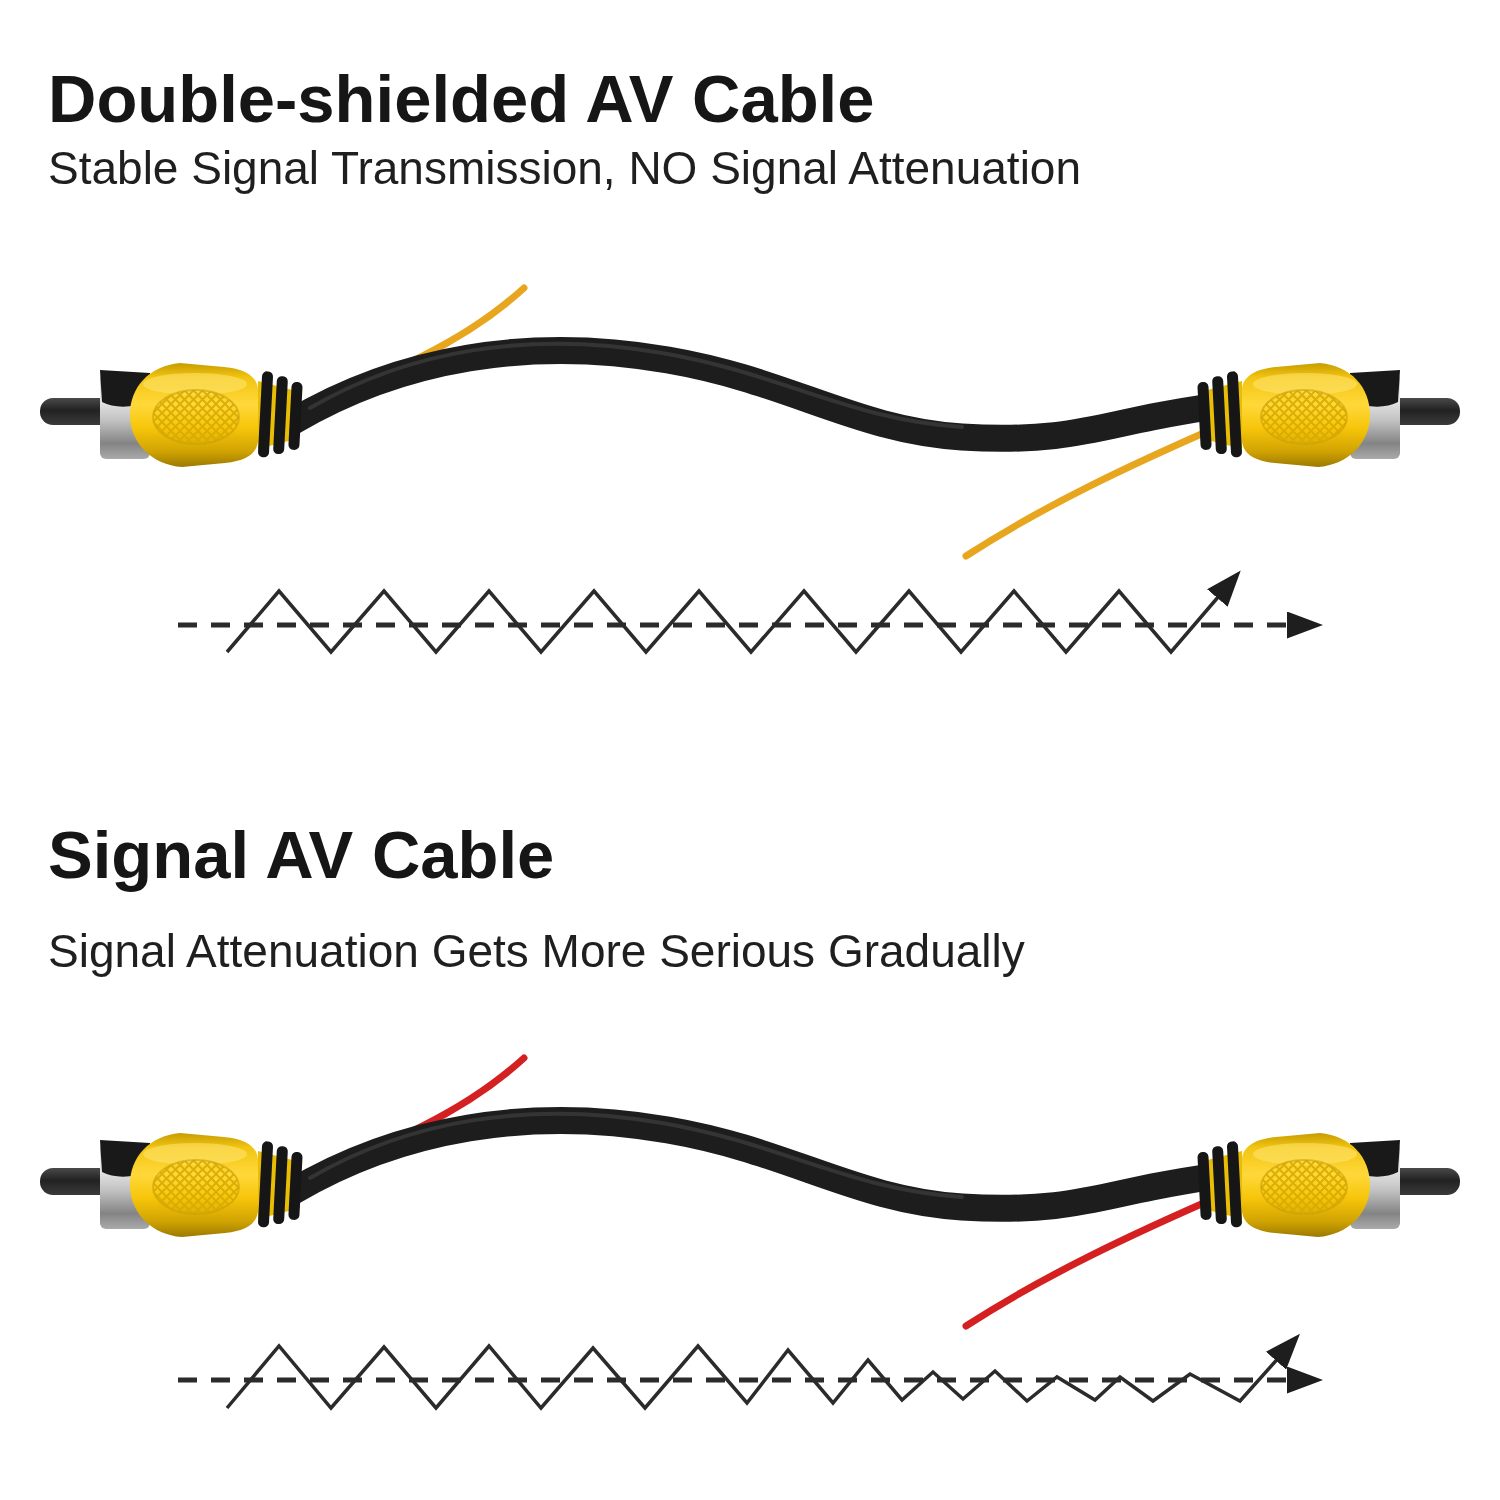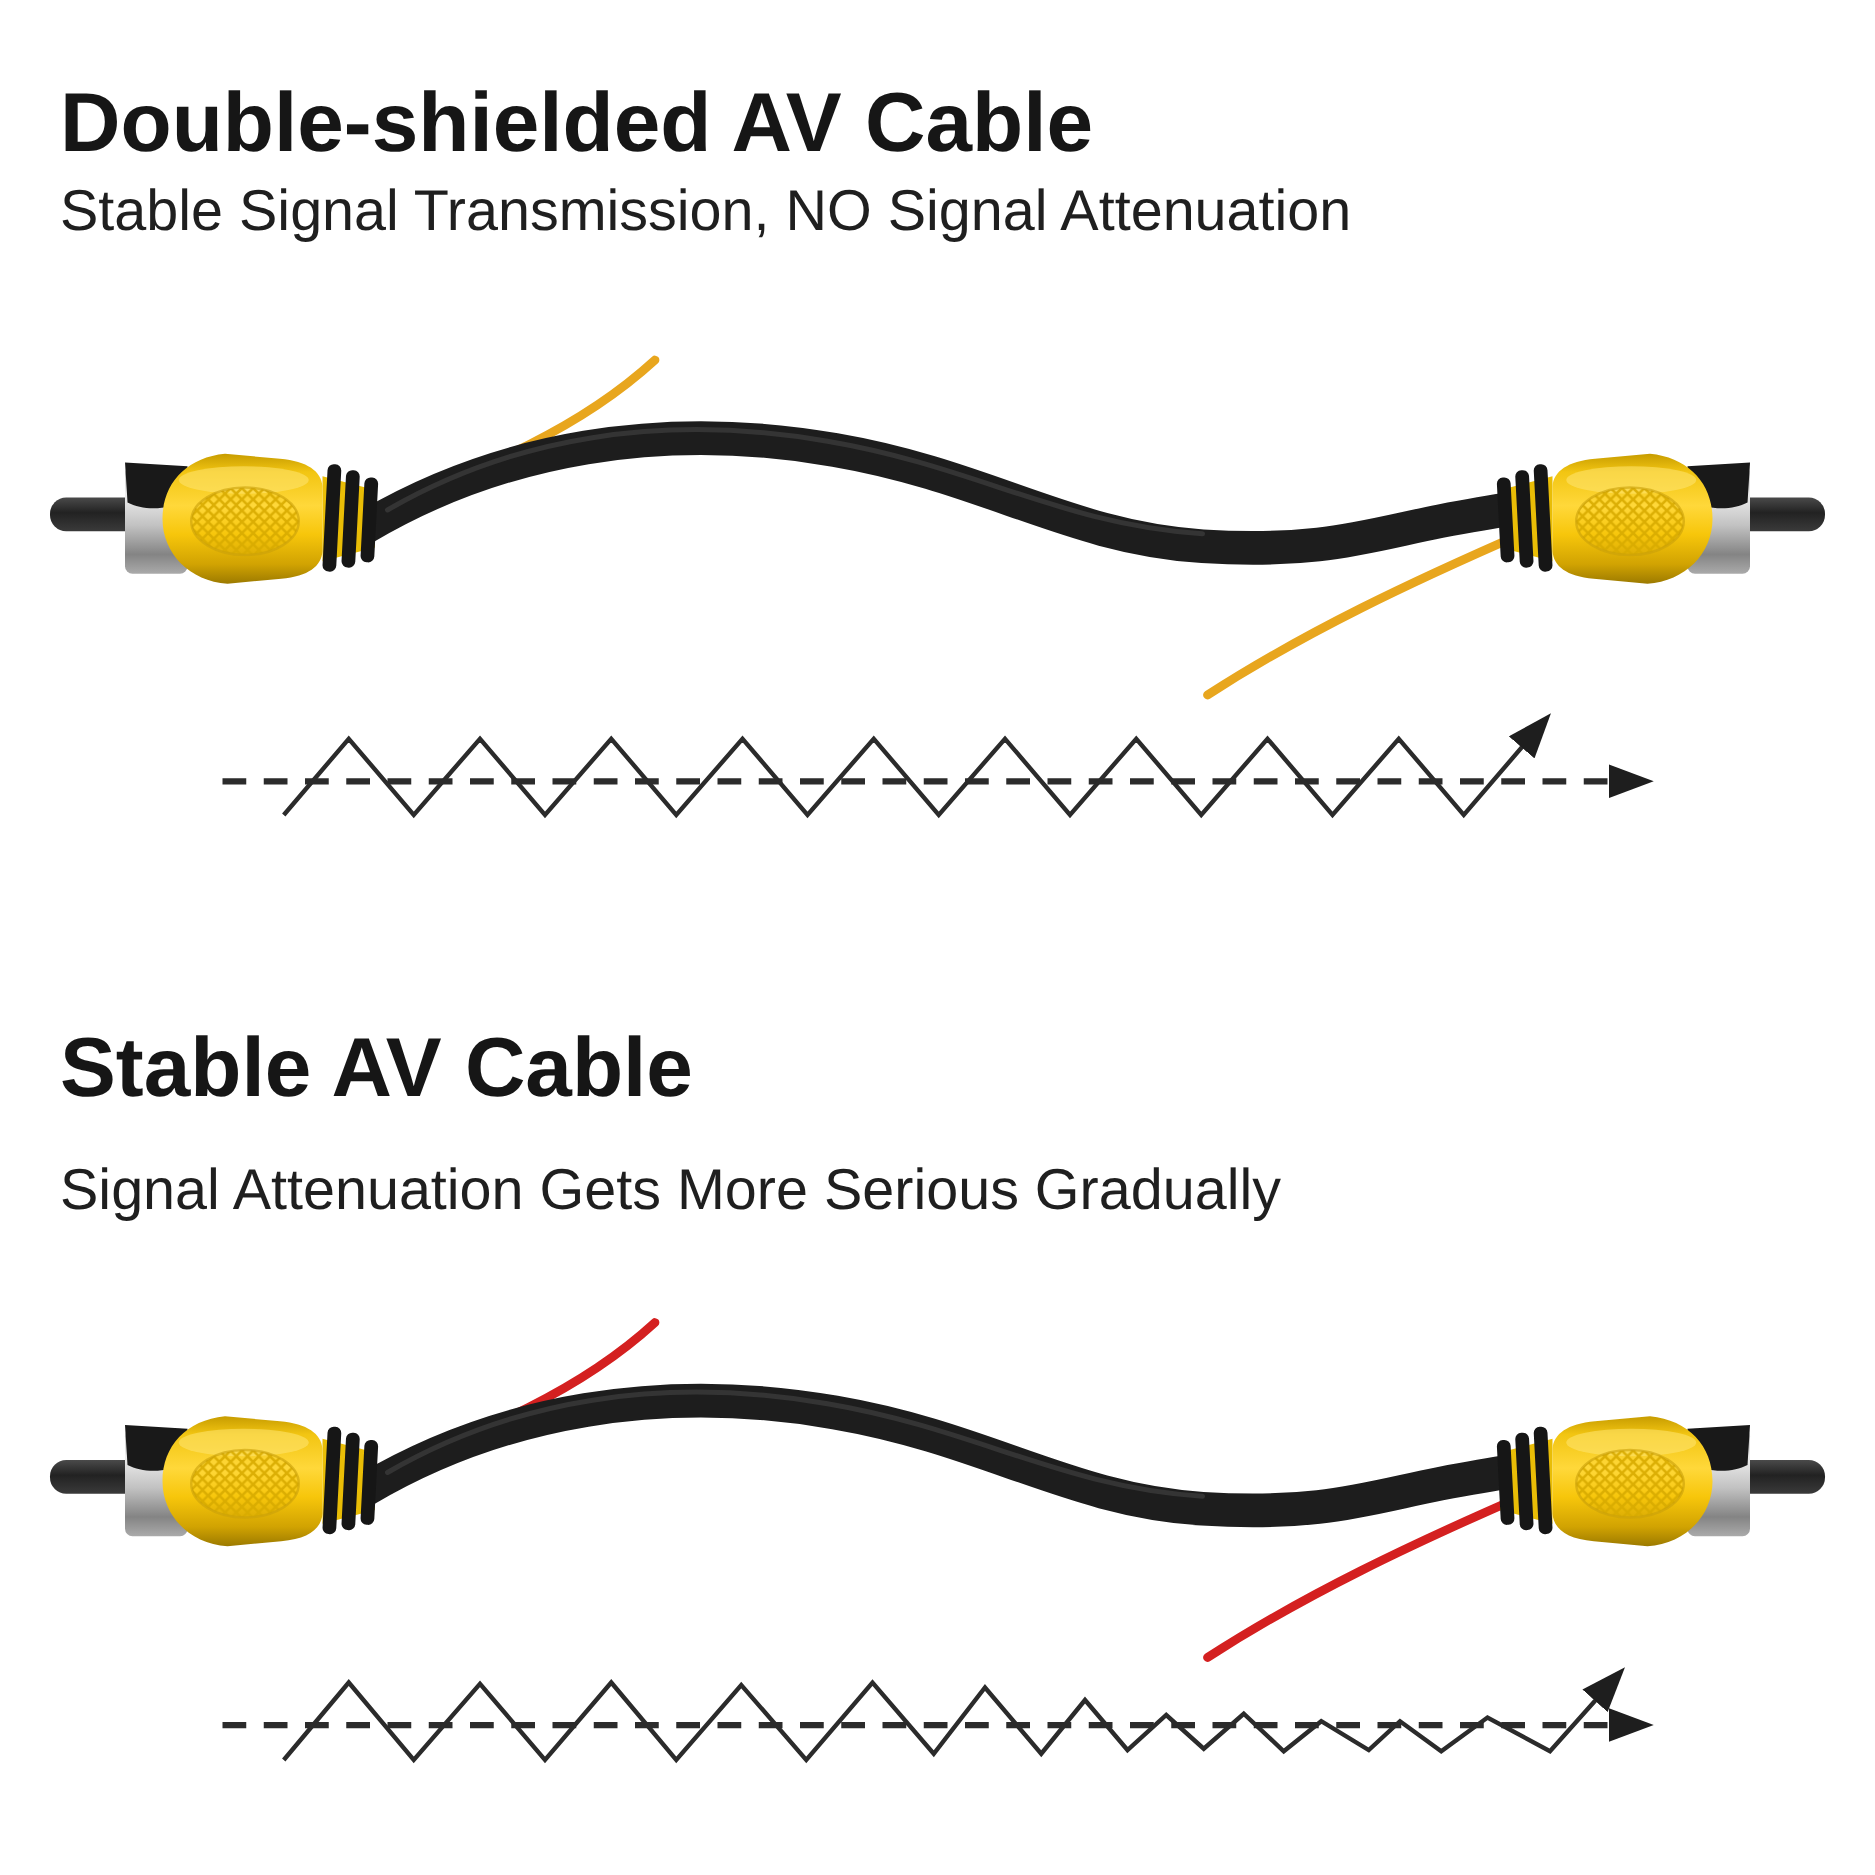--- a/index.html
+++ b/index.html
@@ -101,21 +101,21 @@
       <use href="#cable-art"></use>
     </svg>
 
     <svg id="s1-wave" class="wave-svg" viewBox="0 0 1500 130">
       <line class="baseline" marker-end="url(#arrowM)" x1="178" x2="1308" y1="65" y2="65"></line>
       <polyline class="zig" marker-end="url(#arrowM)" points="227,92 279,31 331,92 384,31 436,92 489,31 541,92 594,31 646,92 699,31 751,92 804,31 856,92 909,31 961,92 1014,31 1066,92 1119,31 1171,92 1231,22"></polyline>
     </svg>
   </section>
 
   <section>
-    <h1 id="s2-heading" class="heading">Stable AV Cable</h1>
+    <h1 id="s2-heading" class="heading">Signal AV Cable</h1>
     <p id="s2-subtitle" class="subtitle">Signal Attenuation Gets More Serious Gradually</p>
 
     <svg id="s2-cable" class="cable-svg" viewBox="0 0 1500 320" style="--wire: #d42020;">
       <use href="#cable-art"></use>
     </svg>
 
     <svg id="s2-wave" class="wave-svg" viewBox="0 0 1500 130">
       <line class="baseline" marker-end="url(#arrowM)" x1="178" x2="1308" y1="65" y2="65"></line>
       <polyline class="zig" marker-end="url(#arrowM)" points="227,93 279,31 331,93 384,32 436,93 489,31 541,93 593,33 645,93 698,31 747,88 788,35 833,88 868,45 902,85 933,57 963,84 995,56 1027,86 1057,62 1095,85 1120,62 1153,86 1190,59 1240,86 1290,30"></polyline>
     </svg>

